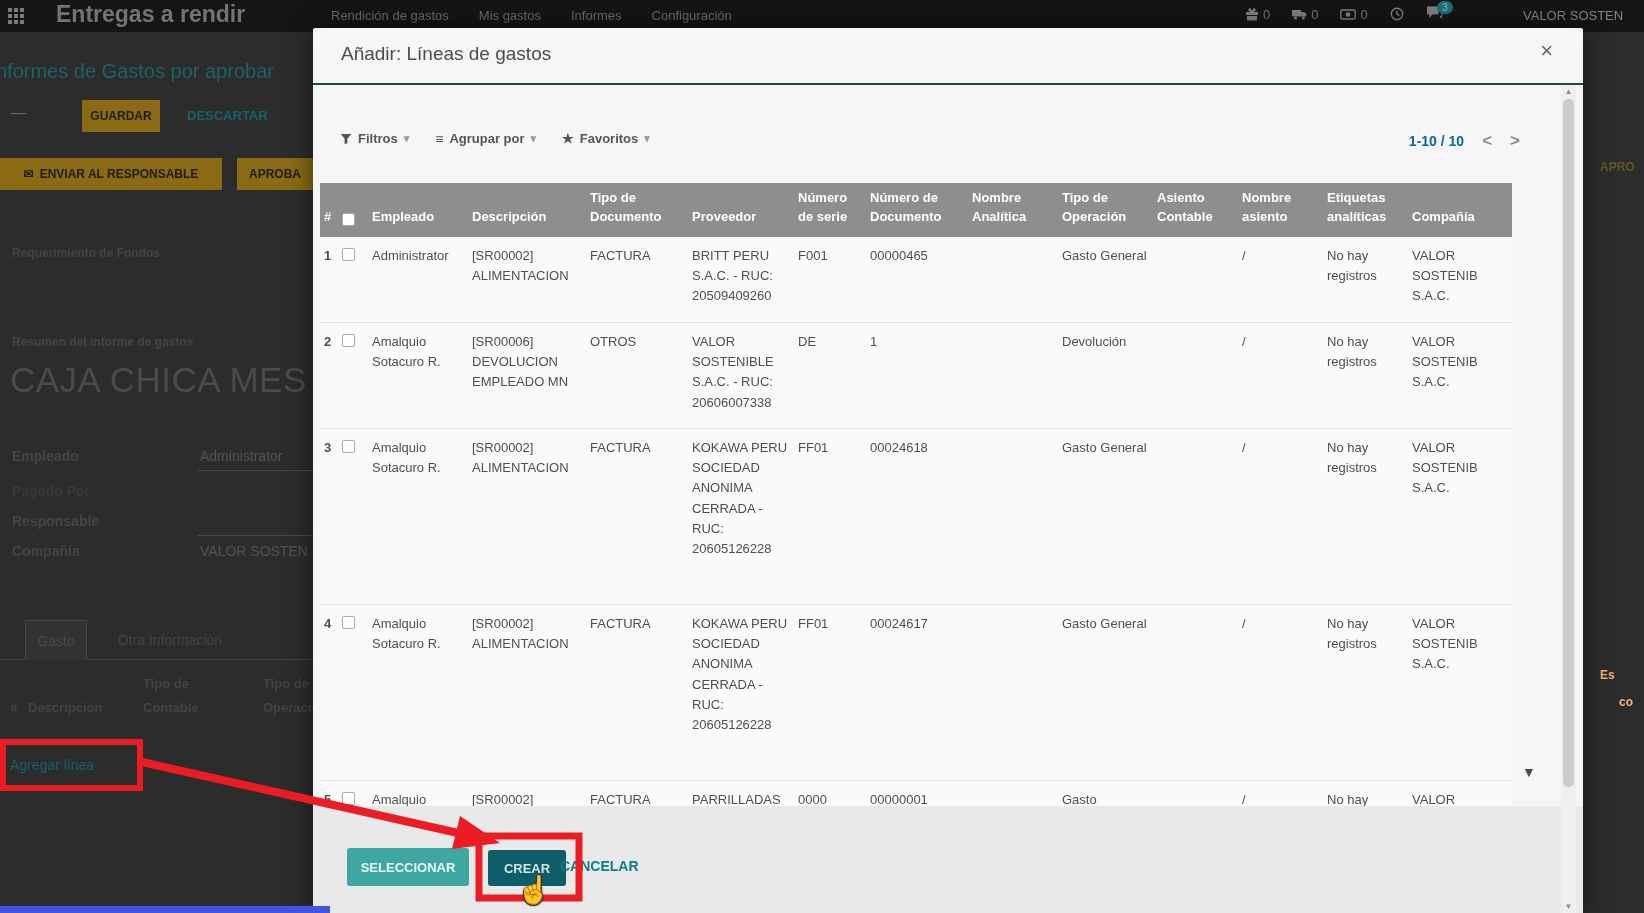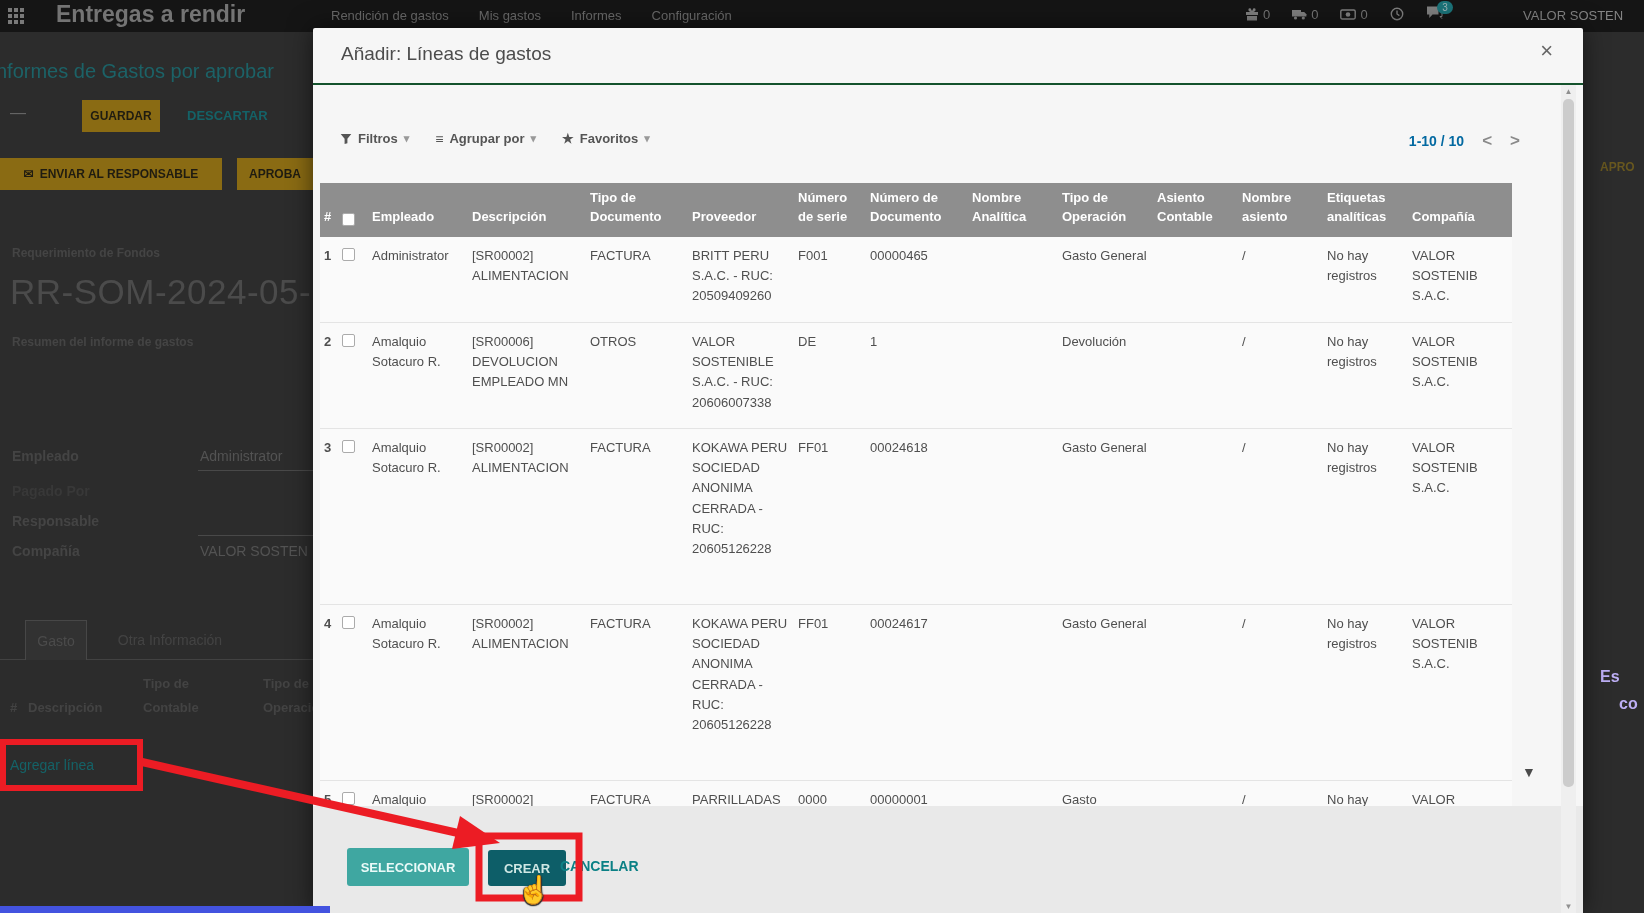--- a/index.html
+++ b/index.html
@@ -39,21 +39,21 @@
   .bg-field .lb { position:absolute; left:12px; font-size:14px; font-weight:bold; color:#474747; }
   .bg-field.dim .lb { color:#3a3a3a; }
   .bg-field .val { position:absolute; left:200px; font-size:14px; color:#565656; white-space:nowrap; }
   .bg-field .uline { position:absolute; left:198px; top:22px; width:115px; border-bottom:1px solid #4c4c4c; }
   .bg-tabs { position:absolute; left:0; top:620px; width:313px; height:40px; border-bottom:1px solid #454545; }
   .bg-tab { position:absolute; top:0; height:40px; display:flex; align-items:center; justify-content:center;
             font-size:14px; color:#464646; }
   .bg-tab.active { background:#343434; border:1px solid #4a4a4a; border-bottom:none; color:#4e4e4e; }
   .mini-h { position:absolute; font-size:13px; font-weight:bold; color:#464646; white-space:nowrap; }
   .add-line { position:absolute; left:10px; top:757px; font-size:14px; color:#15666b; }
-  .frag { position:absolute; font-size:16px; font-weight:bold; color:#c4b5fd; }
+  .frag { position:absolute; font-size:12px; font-weight:bold; color:#fdba74; }
 
   
   .backdrop { position:absolute; inset:0; background:rgba(0,0,0,0.03); z-index:2; }
 
   
   .modal { position:absolute; left:313px; top:28px; width:1270px; height:885px; background:#f6f6f6;
            z-index:3; box-shadow:0 0 24px rgba(0,0,0,0.55); border-radius:2px 2px 0 0; }
   .m-head { position:absolute; left:0; top:0; width:100%; height:57px; border-bottom:2px solid #14532d; }
   .m-title { position:absolute; left:28px; top:15px; font-size:19px; color:#4c4c4c; }
   .m-close { position:absolute; right:30px; top:10px; font-size:22px; color:#666; background:none; border:none; cursor:pointer; }
@@ -186,22 +186,22 @@
     <button class="link-teal lk-descartar">DESCARTAR</button>
 
     <button class="btn-yellow btn-enviar">
       <span>✉</span>
       <span>ENVIAR AL RESPONSABLE</span>
     </button>
     <button class="btn-yellow btn-aprobar">APROBA</button>
     <span class="btn-apro-right">APRO</span>
 
     <div class="bg-h-label" style="left:12px; top:246px;">Requerimiento de Fondos</div>
-    <div class="bg-h1" style="left:10px; top:272px;">RR-SOM-2024-05-</div>
     <div class="bg-h-label" style="left:12px; top:335px;">Resumen del informe de gastos</div>
+    <div class="bg-h1" style="left:10px; top:360px;">CAJA CHICA MES</div>
 
     <div id="bg-fields">
         <div class="bg-field" style="top: 448px;">
           <span class="lb">Empleado</span>
           <span class="val">Administrator</span>
           <span class="uline"></span>
         </div>
         <div class="bg-field dim" style="top: 483px;">
           <span class="lb">Pagado Por</span>
           <span class="val"></span>

